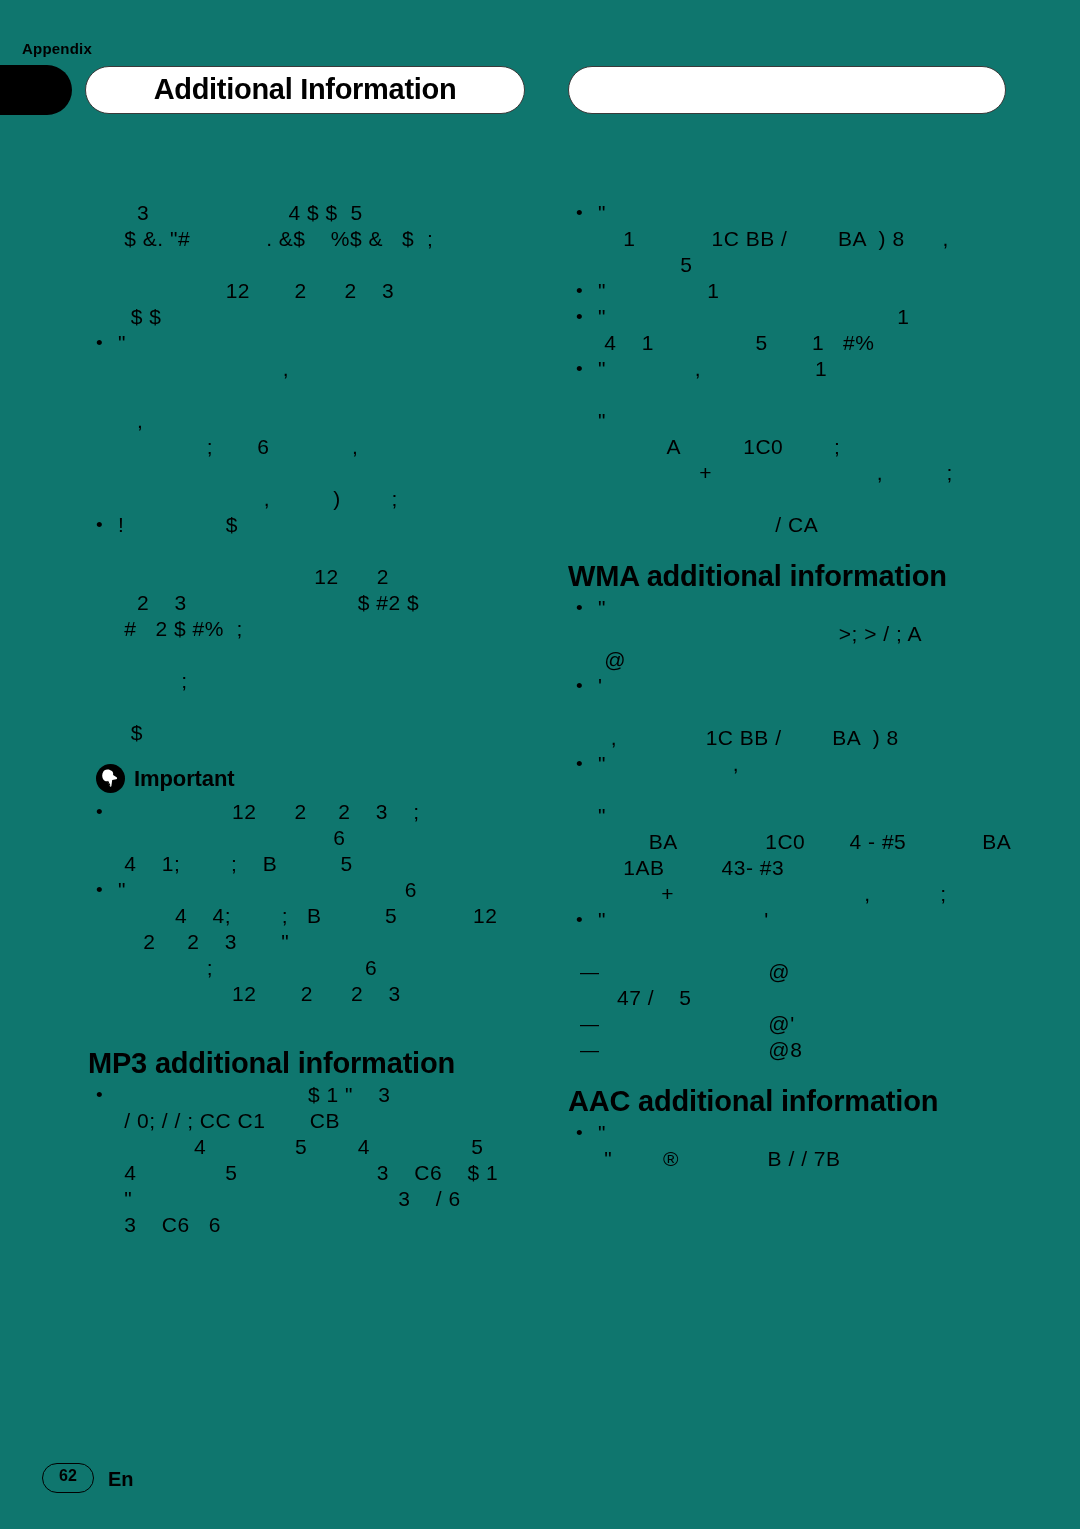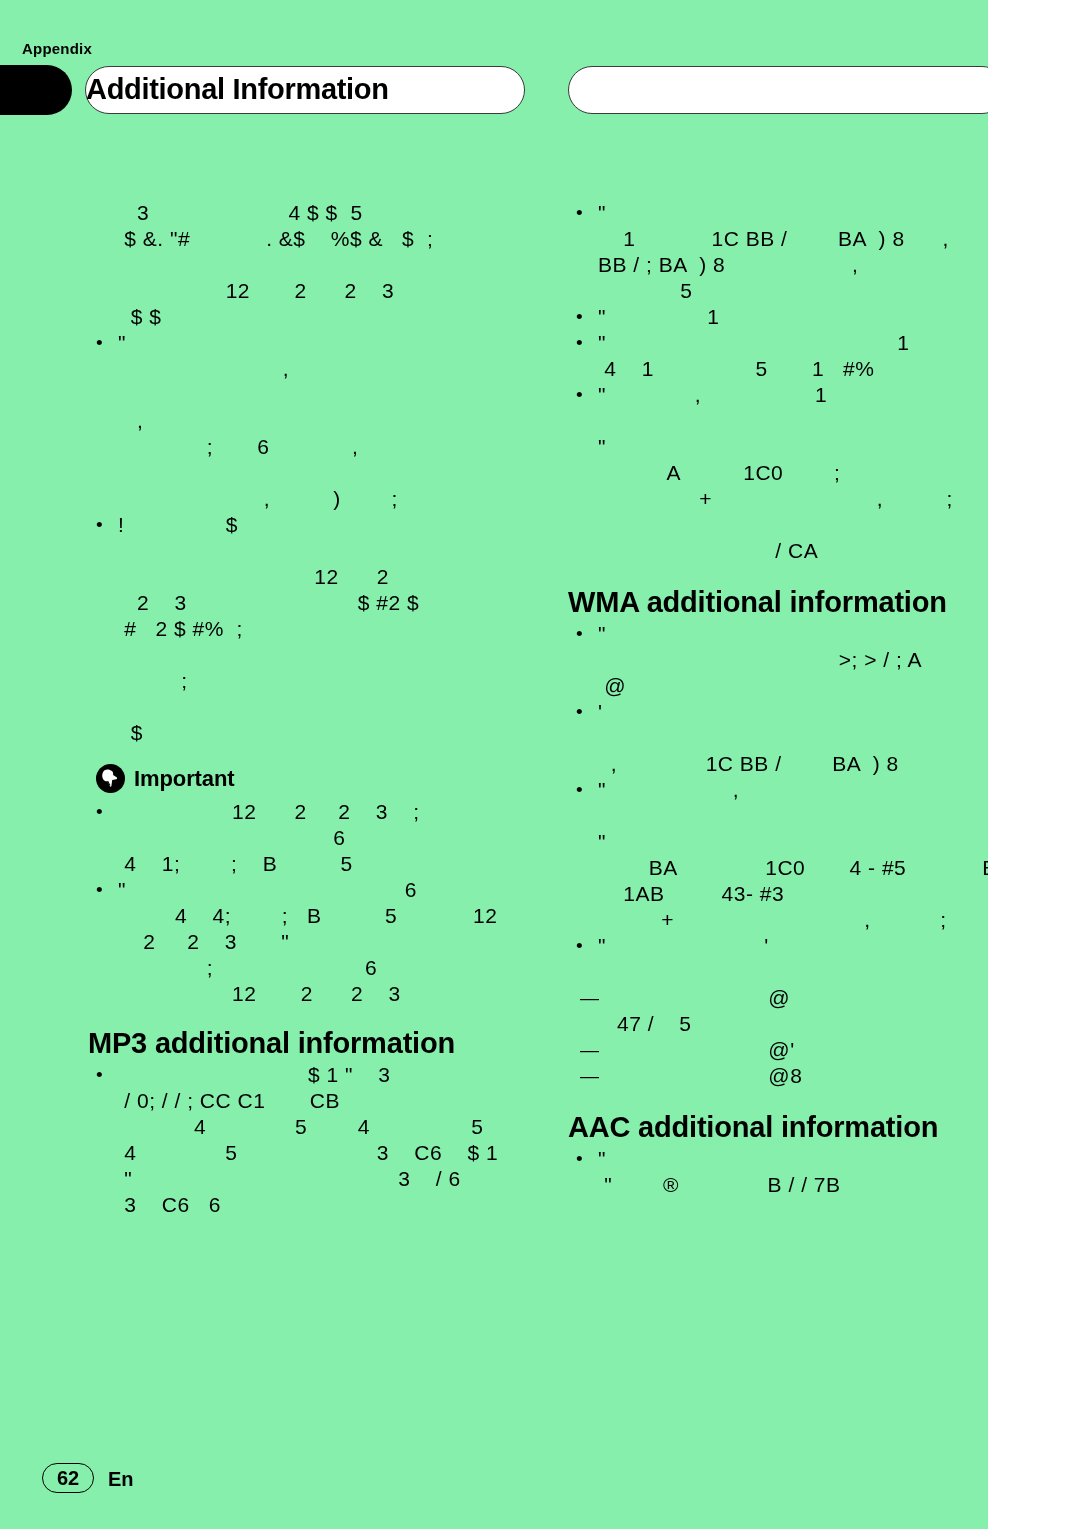--- a/index.html
+++ b/index.html
@@ -7,23 +7,23 @@
     margin: 0;
     padding: 0;
     background: #ffffff;
   }
   body {
     font-family: "Liberation Sans", sans-serif;
     color: #000000;
   }
   #page {
     position: relative;
-    width: 988px;
+    width: 1080px;
     height: 1529px;
-    background: #86efac;
+    background: #0f766e;
     overflow: hidden;
   }
 
   
   .appendix-label {
     position: absolute;
     left: 22px;
     top: 40px;
     font-size: 15px;
     font-weight: bold;
@@ -47,21 +47,21 @@
     border: 1.6px solid #3a3a3a;
     border-radius: 24px;
     background: #ffffff;
     box-sizing: border-box;
   }
   .title-pill .title-text {
     position: absolute;
     left: 0;
     right: 0;
     top: 6px;
-    text-align: left;
+    text-align: center;
     font-size: 29px;
     font-weight: bold;
     letter-spacing: -0.3px;
     white-space: nowrap;
   }
   .title-pill-right {
     position: absolute;
     left: 568px;
     top: 66px;
     width: 438px;
@@ -155,21 +155,21 @@
     width: 52px;
     height: 30px;
     border: 1.8px solid #000000;
     border-radius: 15px;
     box-sizing: border-box;
   }
   .page-pill .num {
     position: absolute;
     left: 0; right: 0; top: 3px;
     text-align: center;
-    font-size: 20px;
+    font-size: 16px;
     font-weight: bold;
   }
   .lang-label {
     position: absolute;
     left: 108px;
     top: 1468px;
     font-size: 20px;
     font-weight: bold;
   }
 </style>
@@ -198,26 +198,26 @@
         <span class="pin-icon">
           <svg width="19" height="20" viewBox="0 0 19 20">
             <path d="M3.2 2.4 C5.6 1.0 8.8 1.2 10.9 3.1 C12.0 4.1 12.4 5.6 12.1 7.0 L15.6 9.3 C16.4 9.9 16.2 11.1 15.2 11.3 L11.2 12.1 L10.4 17.9 C10.3 18.7 9.3 18.9 8.9 18.2 L6.3 13.2 C5.0 13.4 3.6 12.9 2.7 11.9 C0.7 9.7 0.8 6.2 2.4 3.6 Z" fill="#ffffff"></path>
             <path d="M6.6 13.0 L9.0 17.6" stroke="#000000" stroke-width="1.1" fill="none"></path>
           </svg>
         </span>
         <span class="important-label">Important</span>
       </div>
       <div class="para"><div class="bullet-row">                  12      2     2    3    ;</div><div class="plain-row">                                  6</div><div class="plain-row"> 4    1;        ;    B          5</div></div>
       <div class="para"><div class="bullet-row">"                                            6</div><div class="plain-row">         4    4;        ;   B          5            12</div><div class="plain-row">    2     2    3       "</div><div class="plain-row">              ;                        6</div><div class="plain-row">                  12       2      2    3</div></div>
-      <div class="section-heading" style="margin-top: 20px; margin-bottom: 2px;">MP3 additional information</div>
+      <div class="section-heading" style="margin-top: 40px; margin-bottom: 2px;">MP3 additional information</div>
       <div class="para"><div class="bullet-row">                              $ 1 "    3</div><div class="plain-row"> / 0; / / ; CC C1       CB</div><div class="plain-row">            4              5        4                5</div><div class="plain-row"> 4              5                      3    C6    $ 1</div><div class="plain-row"> "                                          3    / 6</div><div class="plain-row"> 3    C6   6</div></div>
     </div>
 
   <div class="column col-right" id="col-right">
-      <div class="para"><div class="bullet-row">"</div><div class="plain-row">    1            1C BB /        BA  ) 8      ,</div><div class="plain-row">BB / ; BA  ) 8                    ,</div><div class="plain-row">             5</div></div>
+      <div class="para"><div class="bullet-row">"</div><div class="plain-row">    1            1C BB /        BA  ) 8      ,</div><div class="plain-row">             5</div></div>
       <div class="para"><div class="bullet-row">"                1</div></div>
       <div class="para"><div class="bullet-row">"                                              1</div><div class="plain-row"> 4    1                5       1   #%</div></div>
       <div class="para"><div class="bullet-row">"              ,                  1</div><div class="plain-row">&nbsp;</div><div class="plain-row">"</div><div class="plain-row">           A          1C0        ;</div><div class="plain-row">                +                          ,          ;</div><div class="plain-row">&nbsp;</div><div class="plain-row">                            / CA</div></div>
       <div class="section-heading" style="margin-top: 22px; margin-bottom: 2px;">WMA additional information</div>
       <div class="para"><div class="bullet-row">"</div><div class="plain-row">                                      &gt;; &gt; / ; A</div><div class="plain-row"> @</div></div>
       <div class="para"><div class="bullet-row">'</div><div class="plain-row">&nbsp;</div><div class="plain-row">  ,              1C BB /        BA  ) 8</div></div>
       <div class="para"><div class="bullet-row">"                    ,</div><div class="plain-row">&nbsp;</div><div class="plain-row">"</div><div class="plain-row">        BA              1C0       4 - #5            BA</div><div class="plain-row">    1AB         43- #3</div><div class="plain-row">          +                              ,           ;</div></div>
       <div class="para"><div class="bullet-row">"                         '</div><div class="plain-row">&nbsp;</div></div>
       <div class="para"><div class="dash-row">                         @</div><div class="plain-row">   47 /    5</div></div>
       <div class="para"><div class="dash-row">                         @'</div></div>

